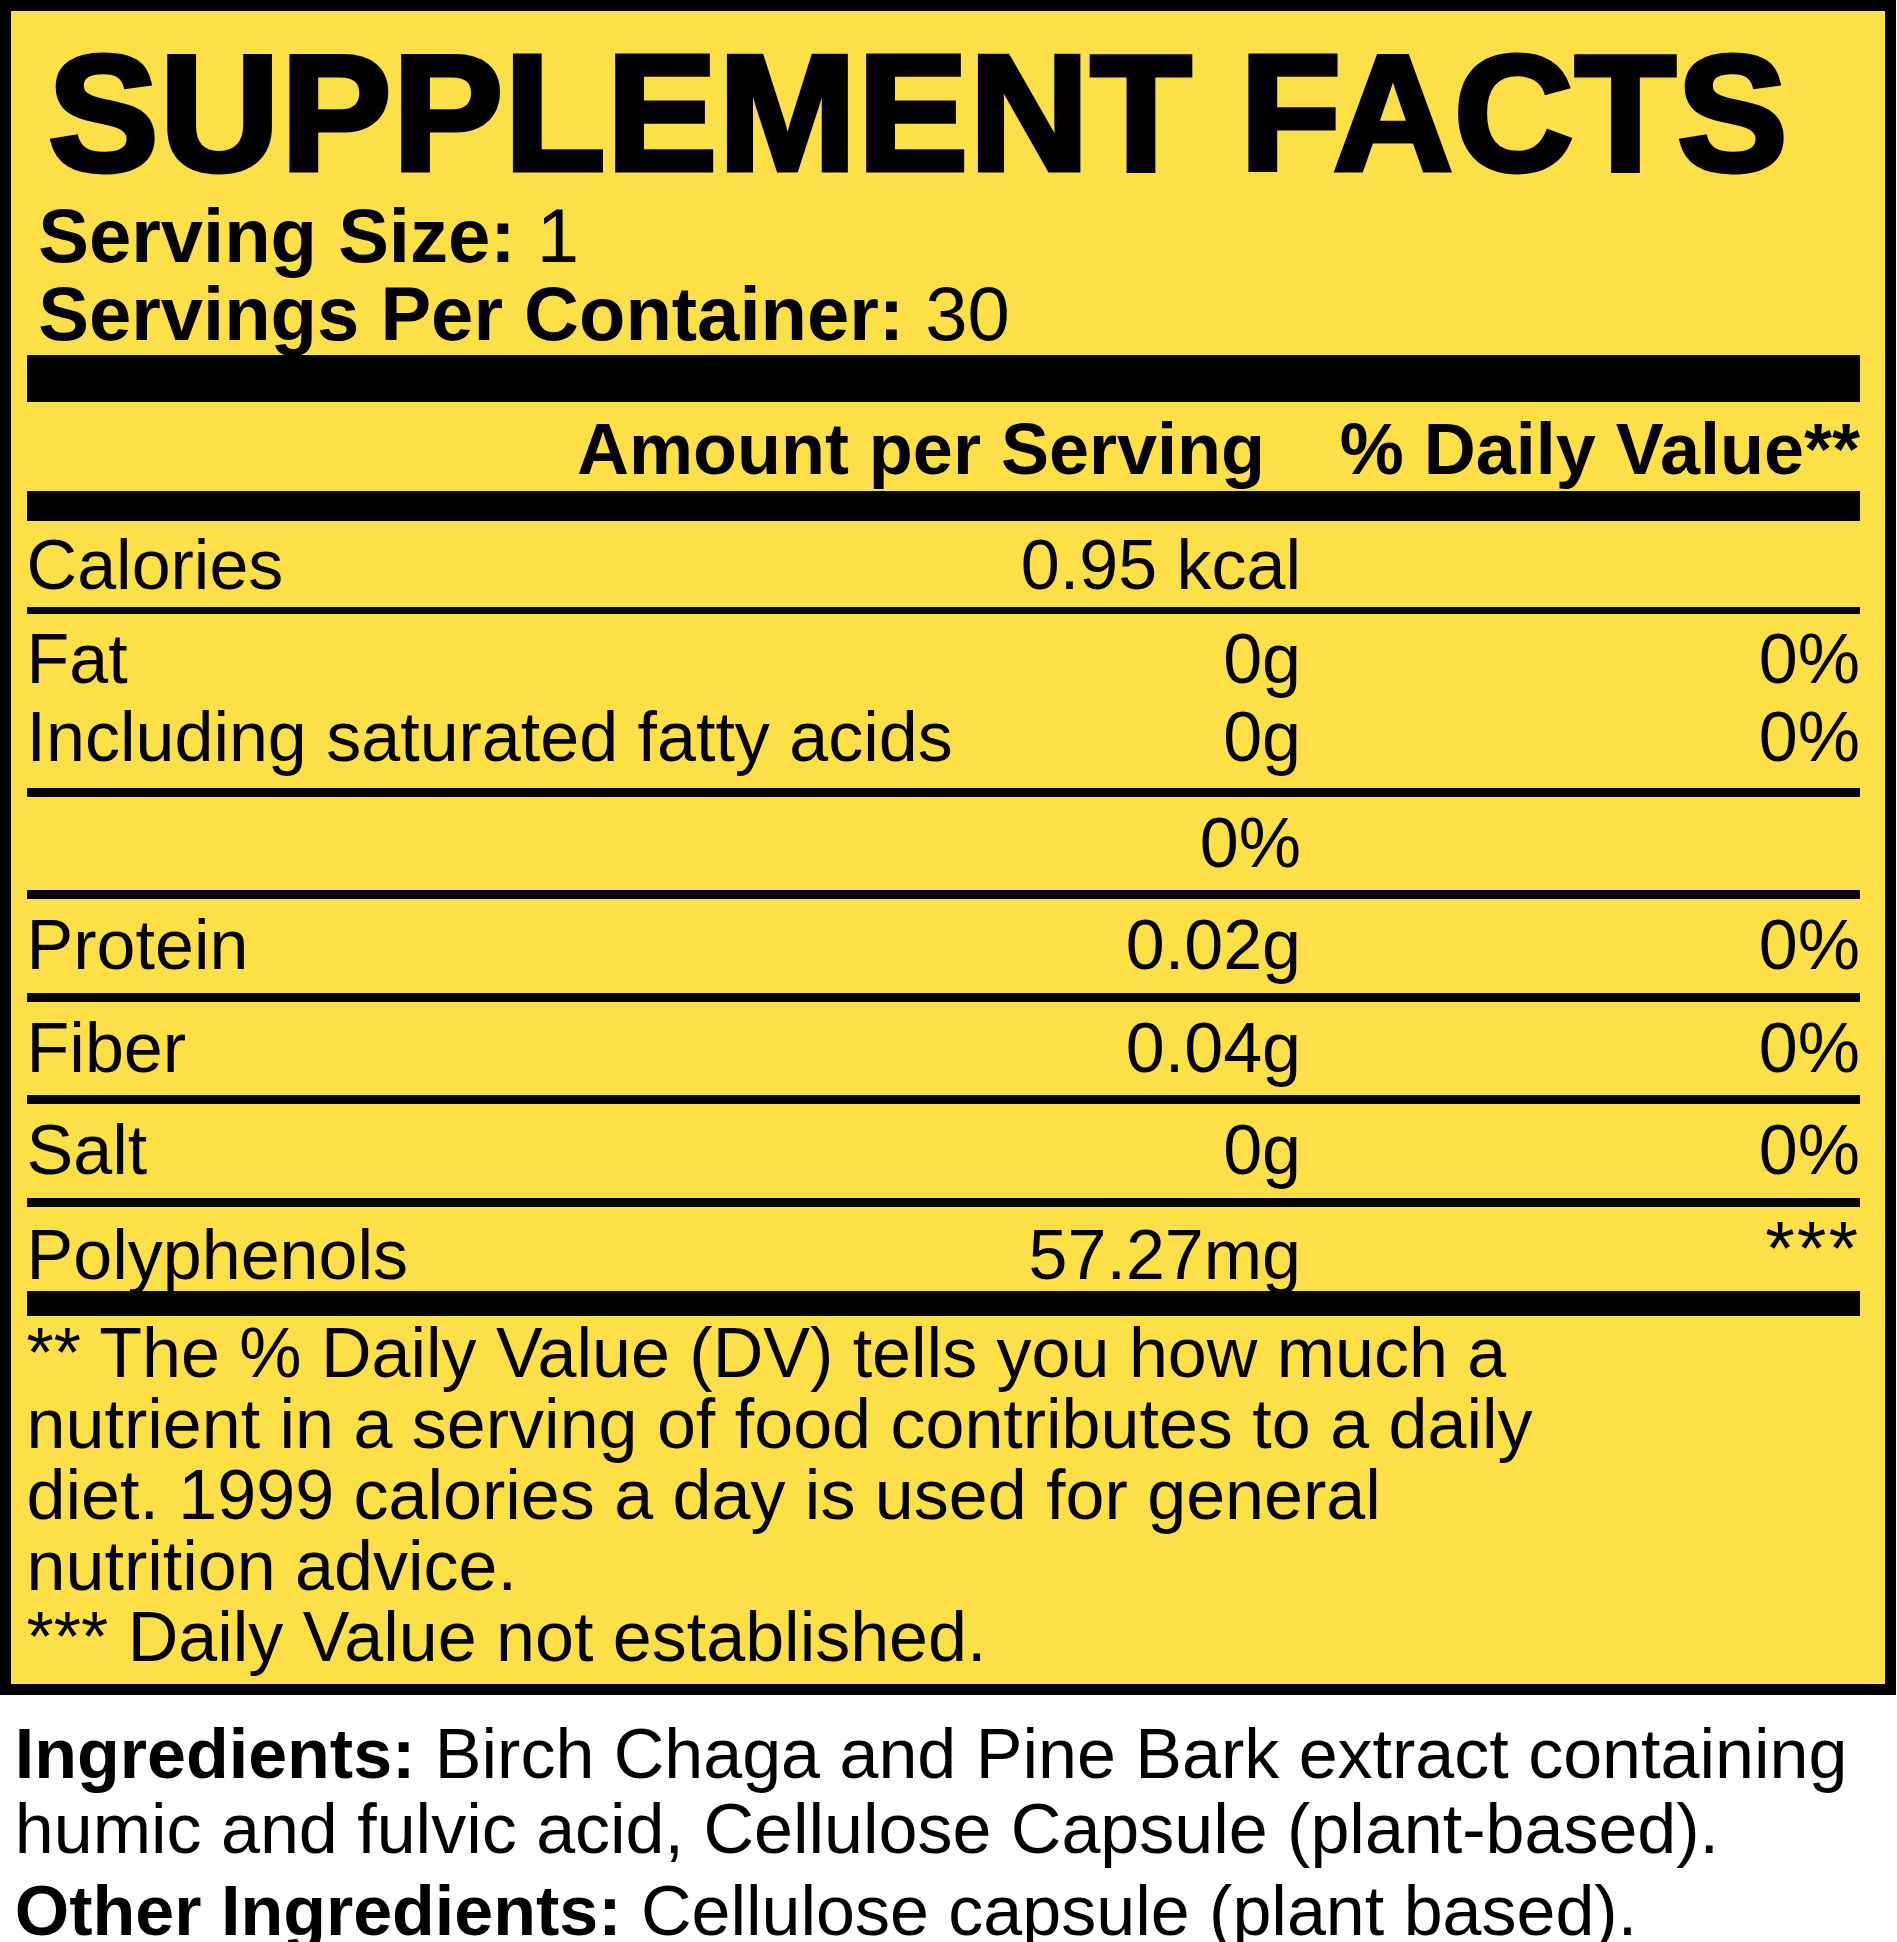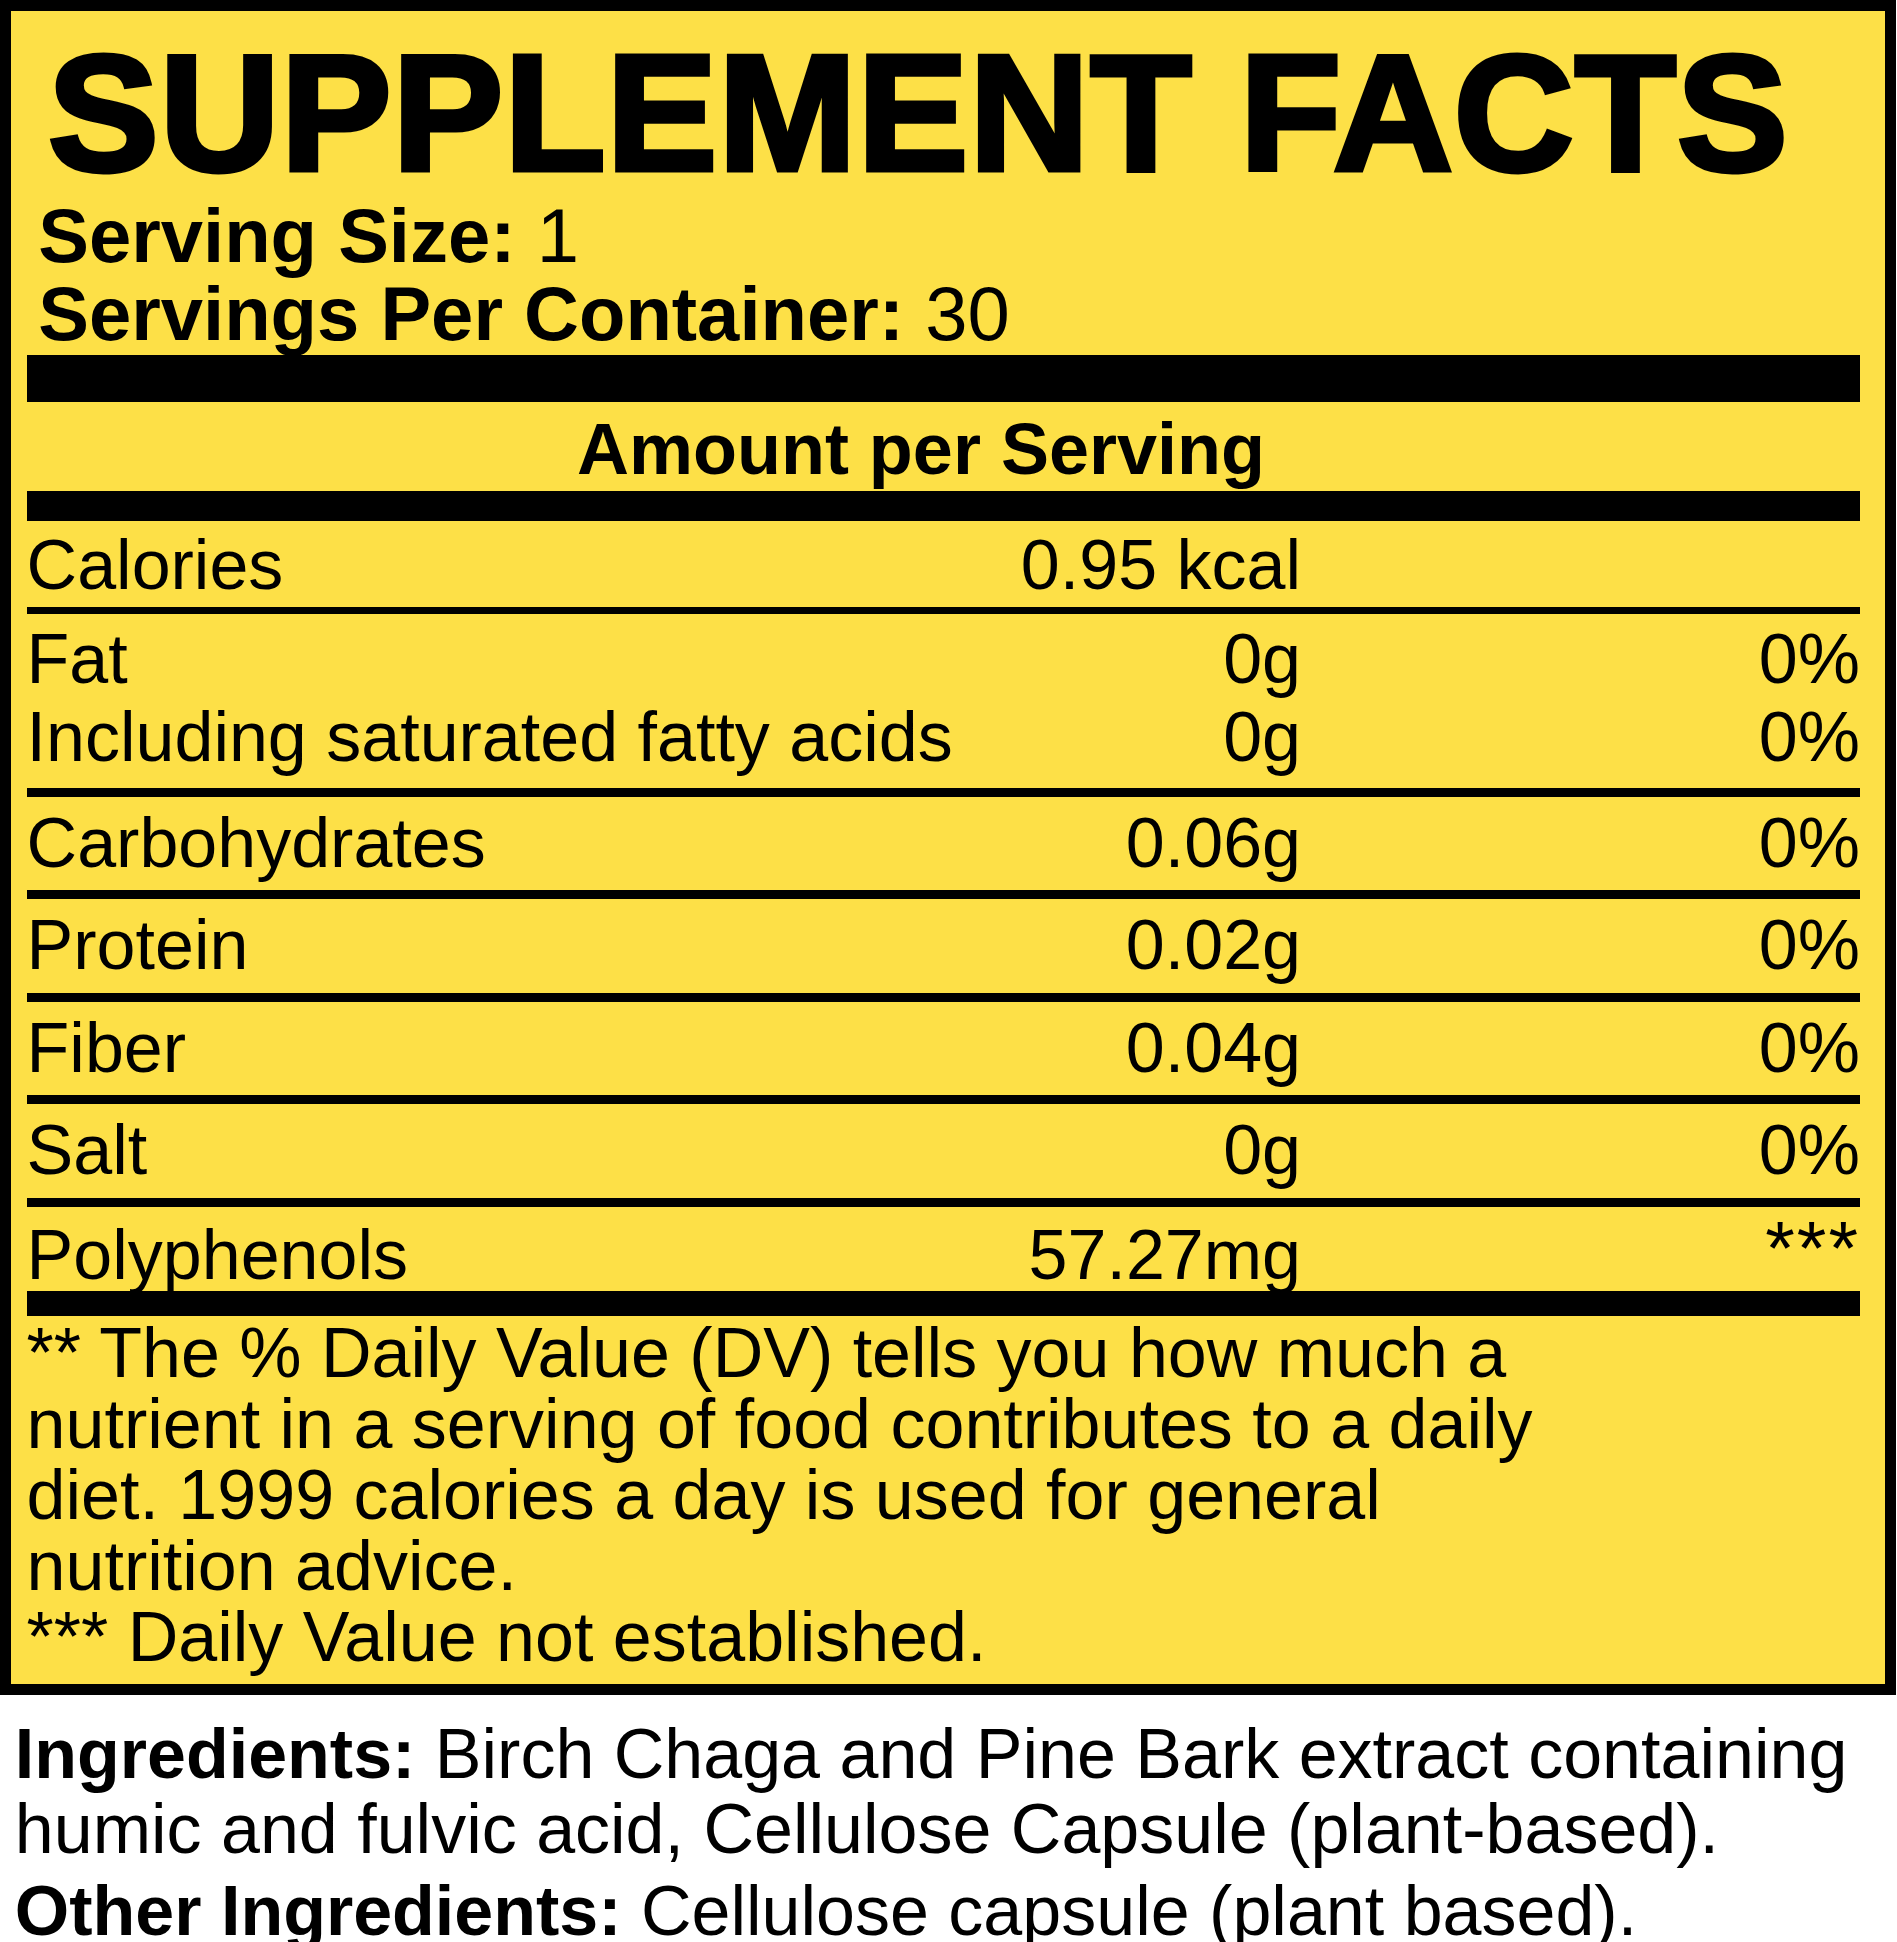--- a/index.html
+++ b/index.html
@@ -100,20 +100,21 @@
   </div>
   <div class="serv">
     <span class="lbl">Servings Per Container:</span>
     <span class="val">30</span>
   </div>
 
   <div class="bar bar-1"></div>
 
   <div class="hdr-row">
     <div class="hdr-amt">Amount per Serving</div>
+    <div class="hdr-dv">% Daily Value**</div>
   </div>
 
   <div class="bar bar-2"></div>
 
   <div class="nrow r-cal">
     <div class="c1">
       <span class="name">Calories</span>
       <span class="amt">0.95 kcal</span>
     </div>
     <div class="dv"></div>
@@ -129,24 +130,20 @@
 
   <div class="nrow r-incl">
     <div class="c1">
       <span class="name">Including saturated fatty acids</span>
       <span class="amt">0g</span>
     </div>
     <div class="dv">0%</div>
   </div>
 
   <div class="nrow">
-    <div class="c1">
-      <span class="name">Carbohydrates</span>
-      <span class="amt">0.06g</span>
-    </div>
     <div class="dv">0%</div>
   </div>
 
   <div class="nrow">
     <div class="c1">
       <span class="name">Protein</span>
       <span class="amt">0.02g</span>
     </div>
     <div class="dv">0%</div>
   </div>

